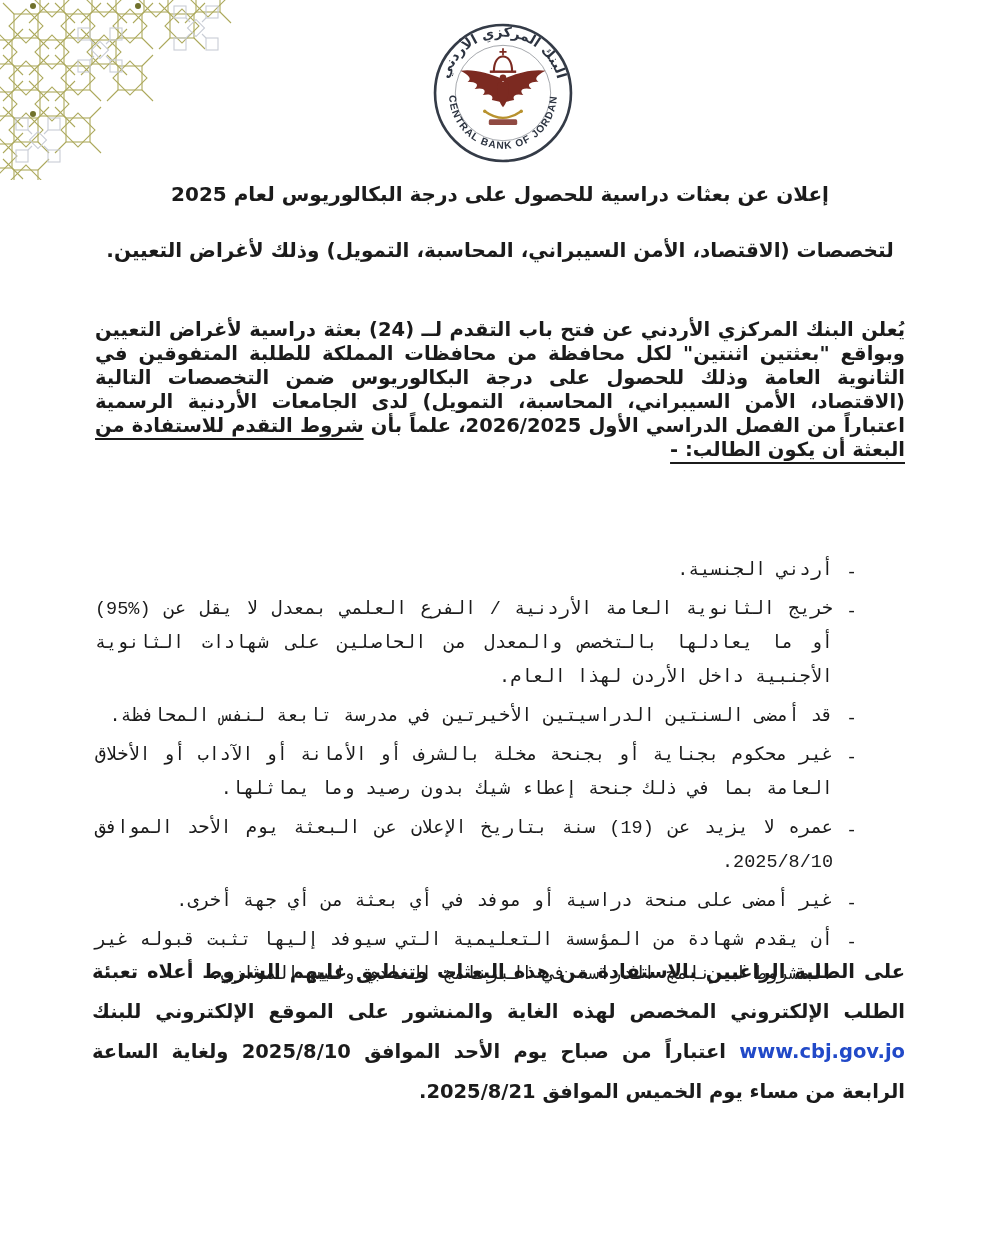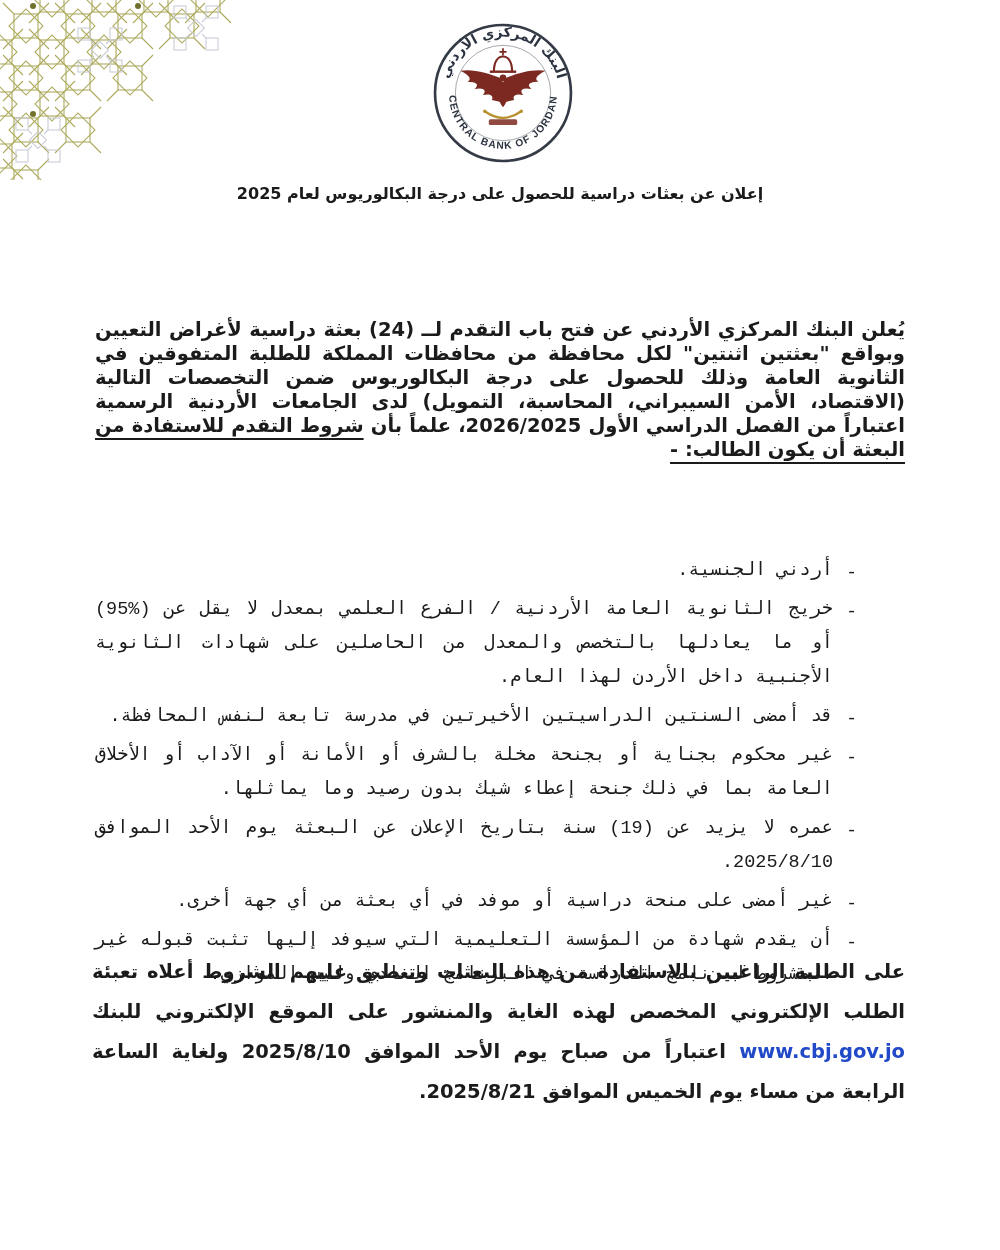--- a/index.html
+++ b/index.html
@@ -3,21 +3,21 @@
 <meta charset="utf-8">
 <style>
   html,body{margin:0;padding:0;background:#ffffff;}
   .page{
     position:relative;width:1000px;height:1250px;background:#ffffff;overflow:hidden;
     direction:rtl;color:#1b1b1b;font-family:"DejaVu Sans", sans-serif;
   }
   .ornament{position:absolute;top:0;left:0;width:240px;height:180px;}
   .logo{position:absolute;top:22px;left:428px;width:150px;height:142px;}
   .logo svg{width:100%;height:100%;}
-  .title{position:absolute;left:60px;right:60px;text-align:center;font-weight:700;font-size:16px;line-height:32px;}
+  .title{position:absolute;left:60px;right:60px;text-align:center;font-weight:700;font-size:20px;line-height:32px;}
   .t1{top:178px;}
   .t2{top:234px;}
   .intro{
     position:absolute;top:318px;right:95px;left:95px;margin:0;
     font-size:19.5px;font-weight:700;line-height:24px;text-align:justify;
   }
   .u{text-decoration:underline;text-decoration-thickness:1.5px;text-underline-offset:6px;}
   .conds{
     position:absolute;top:554px;right:145px;left:95px;margin:0;padding:0;list-style:none;
     font-size:18.5px;font-weight:400;line-height:34px;
@@ -114,20 +114,21 @@
         </g>
         <path d="M52 88 q18 13 36 0" stroke="#b8922e" stroke-width="2.3" fill="none"></path>
         <circle cx="52" cy="88" r="1.7" fill="#b8922e"></circle>
         <circle cx="88" cy="88" r="1.7" fill="#b8922e"></circle>
         <rect x="56" y="96" width="28" height="5.5" rx="1.5" fill="#7c2a21" opacity="0.85"></rect>
       </g>
     </svg>
   </div>
 
   <div class="title t1">إعلان عن بعثات دراسية للحصول على درجة البكالوريوس لعام 2025</div>
+  <div class="title t2">لتخصصات (الاقتصاد، الأمن السيبراني، المحاسبة، التمويل) وذلك لأغراض التعيين.</div>
 
   <p class="intro"><span>يُعلن البنك المركزي الأردني عن فتح باب التقدم لــ (24) بعثة دراسية لأغراض التعيين وبواقع "بعثتين اثنتين" لكل محافظة من محافظات المملكة للطلبة المتفوقين في الثانوية العامة وذلك للحصول على درجة البكالوريوس ضمن التخصصات التالية (الاقتصاد، الأمن السيبراني، المحاسبة، التمويل) لدى الجامعات الأردنية الرسمية اعتباراً من الفصل الدراسي الأول 2026/2025، علماً بأن </span><span class="u">شروط التقدم للاستفادة من البعثة أن يكون الطالب: -</span></p>
 
   <ul class="conds">
     <li>
         <span class="dash">-</span>
         <span class="ctext">أردني الجنسية.</span>
       </li>
     <li>
         <span class="dash">-</span>

